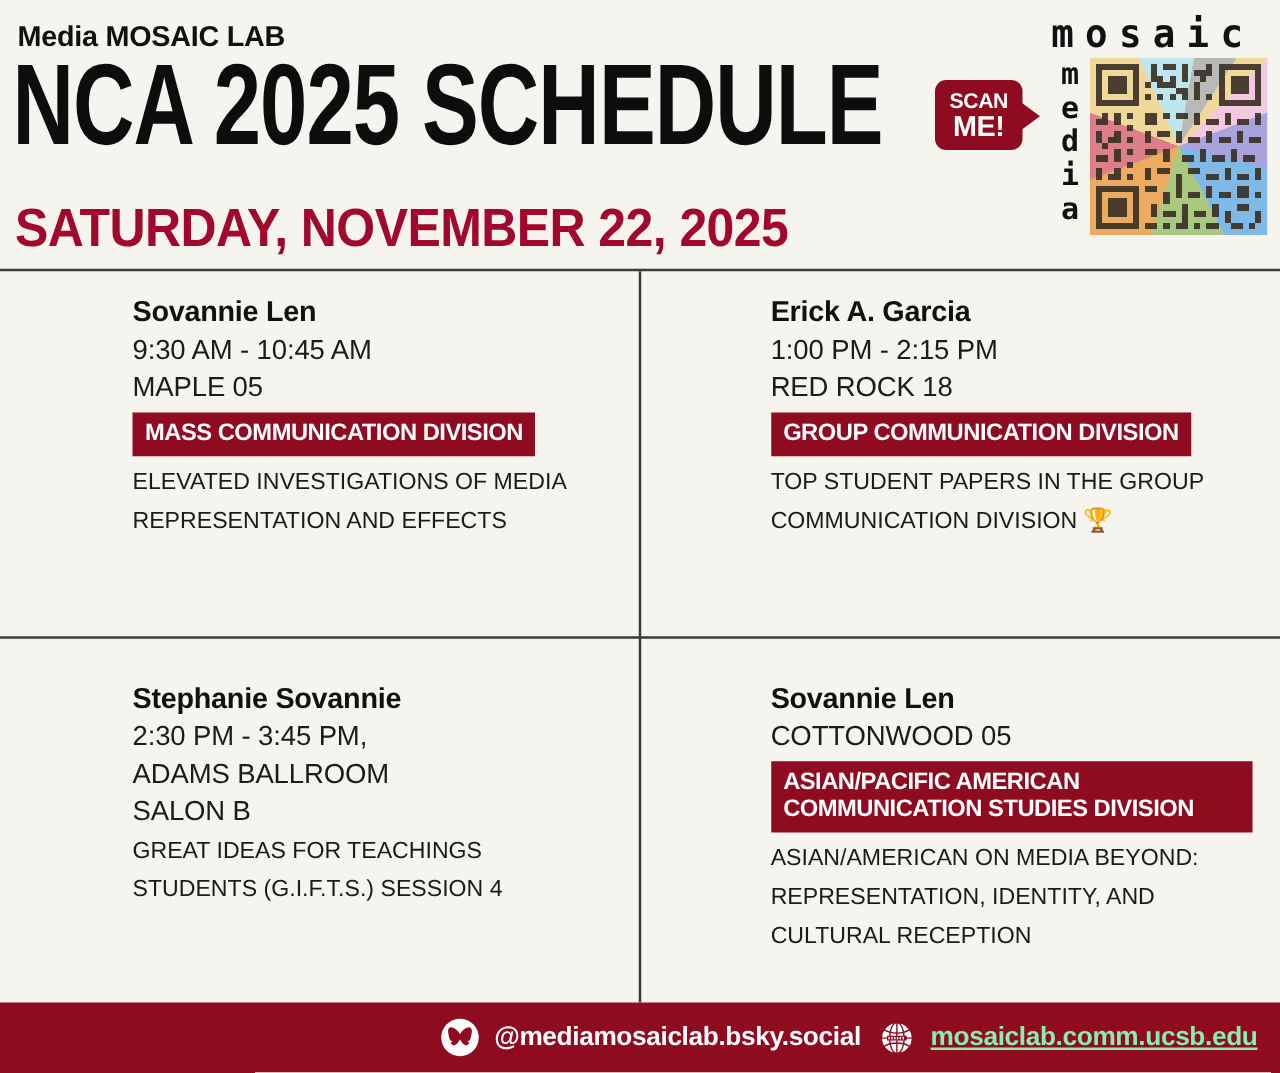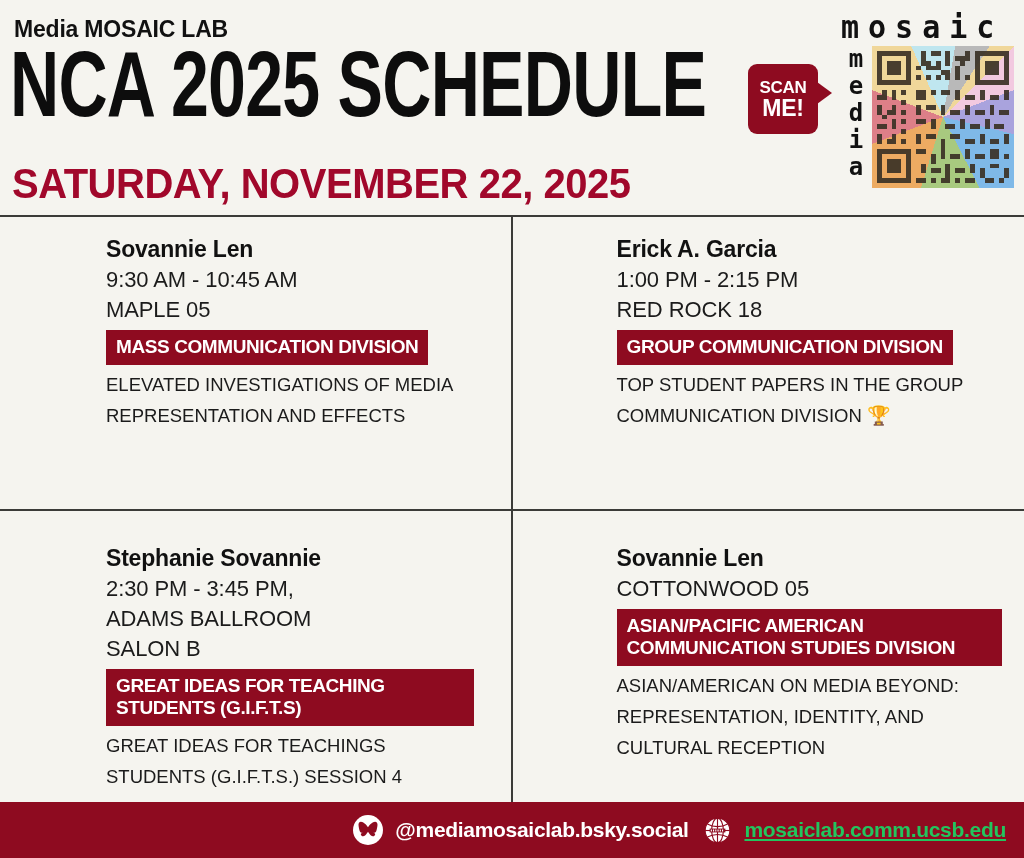--- a/index.html
+++ b/index.html
@@ -46,21 +46,21 @@
     color:#a1082b;
     letter-spacing:-0.5px;
     transform:scaleX(0.93);
     transform-origin:left top;
     white-space:nowrap;
   }
 
   
   .scanme{
     position:absolute;left:748px;top:64px;
-    width:70px;height:70px;
+    width:70px;height:56px;
     background:#8e0b20;
     border-radius:9px;
     color:#fff;
     display:flex;flex-direction:column;
     align-items:center;justify-content:center;
     line-height:1;
   }
   .scanme .l1{font-size:17px;font-weight:bold;letter-spacing:-0.3px;}
   .scanme .l2{font-size:23px;font-weight:bold;letter-spacing:-0.3px;margin-top:1px;}
   .scanme:after{
@@ -184,21 +184,21 @@
   .website{
     display:flex;align-items:center;
     position:absolute;right:18px;
   }
   .globe-icon{
     width:30px;height:30px;flex:0 0 30px;
     display:flex;align-items:center;justify-content:center;
   }
   .globe-icon svg{display:block;}
   .website-text{
-    color:#22c55e;font-size:21px;font-weight:bold;
+    color:#86efac;font-size:21px;font-weight:bold;
     margin-left:12px;letter-spacing:-0.3px;
     text-decoration:underline;
     text-underline-offset:2px;
   }
 </style>
 </head>
 <body>
 
 <div class="poster">
 
@@ -376,21 +376,20 @@
       <div class="line">RED ROCK 18</div>
       <div><span class="divbadge">GROUP COMMUNICATION DIVISION</span></div>
       <div class="desc"><span>TOP STUDENT PAPERS IN THE GROUP COMMUNICATION DIVISION</span> <span class="trophy">🏆</span></div>
     </div>
 
     <div class="cell col1">
       <div class="speaker">Stephanie Sovannie</div>
       <div class="line">2:30 PM - 3:45 PM,</div>
       <div class="line">ADAMS BALLROOM</div>
       <div class="line">SALON B</div>
-      <div><span class="divbadge">GREAT IDEAS FOR TEACHING STUDENTS (G.I.F.T.S)</span></div>
       <div class="desc">GREAT IDEAS FOR TEACHINGS STUDENTS (G.I.F.T.S.) SESSION 4</div>
     </div>
 
     <div class="cell col2">
       <div class="speaker">Sovannie Len</div>
       <div class="line">COTTONWOOD 05</div>
       <div><span class="divbadge">ASIAN/PACIFIC AMERICAN COMMUNICATION STUDIES DIVISION</span></div>
       <div class="desc">ASIAN/AMERICAN ON MEDIA BEYOND: REPRESENTATION, IDENTITY, AND CULTURAL RECEPTION</div>
     </div>
   </div>

